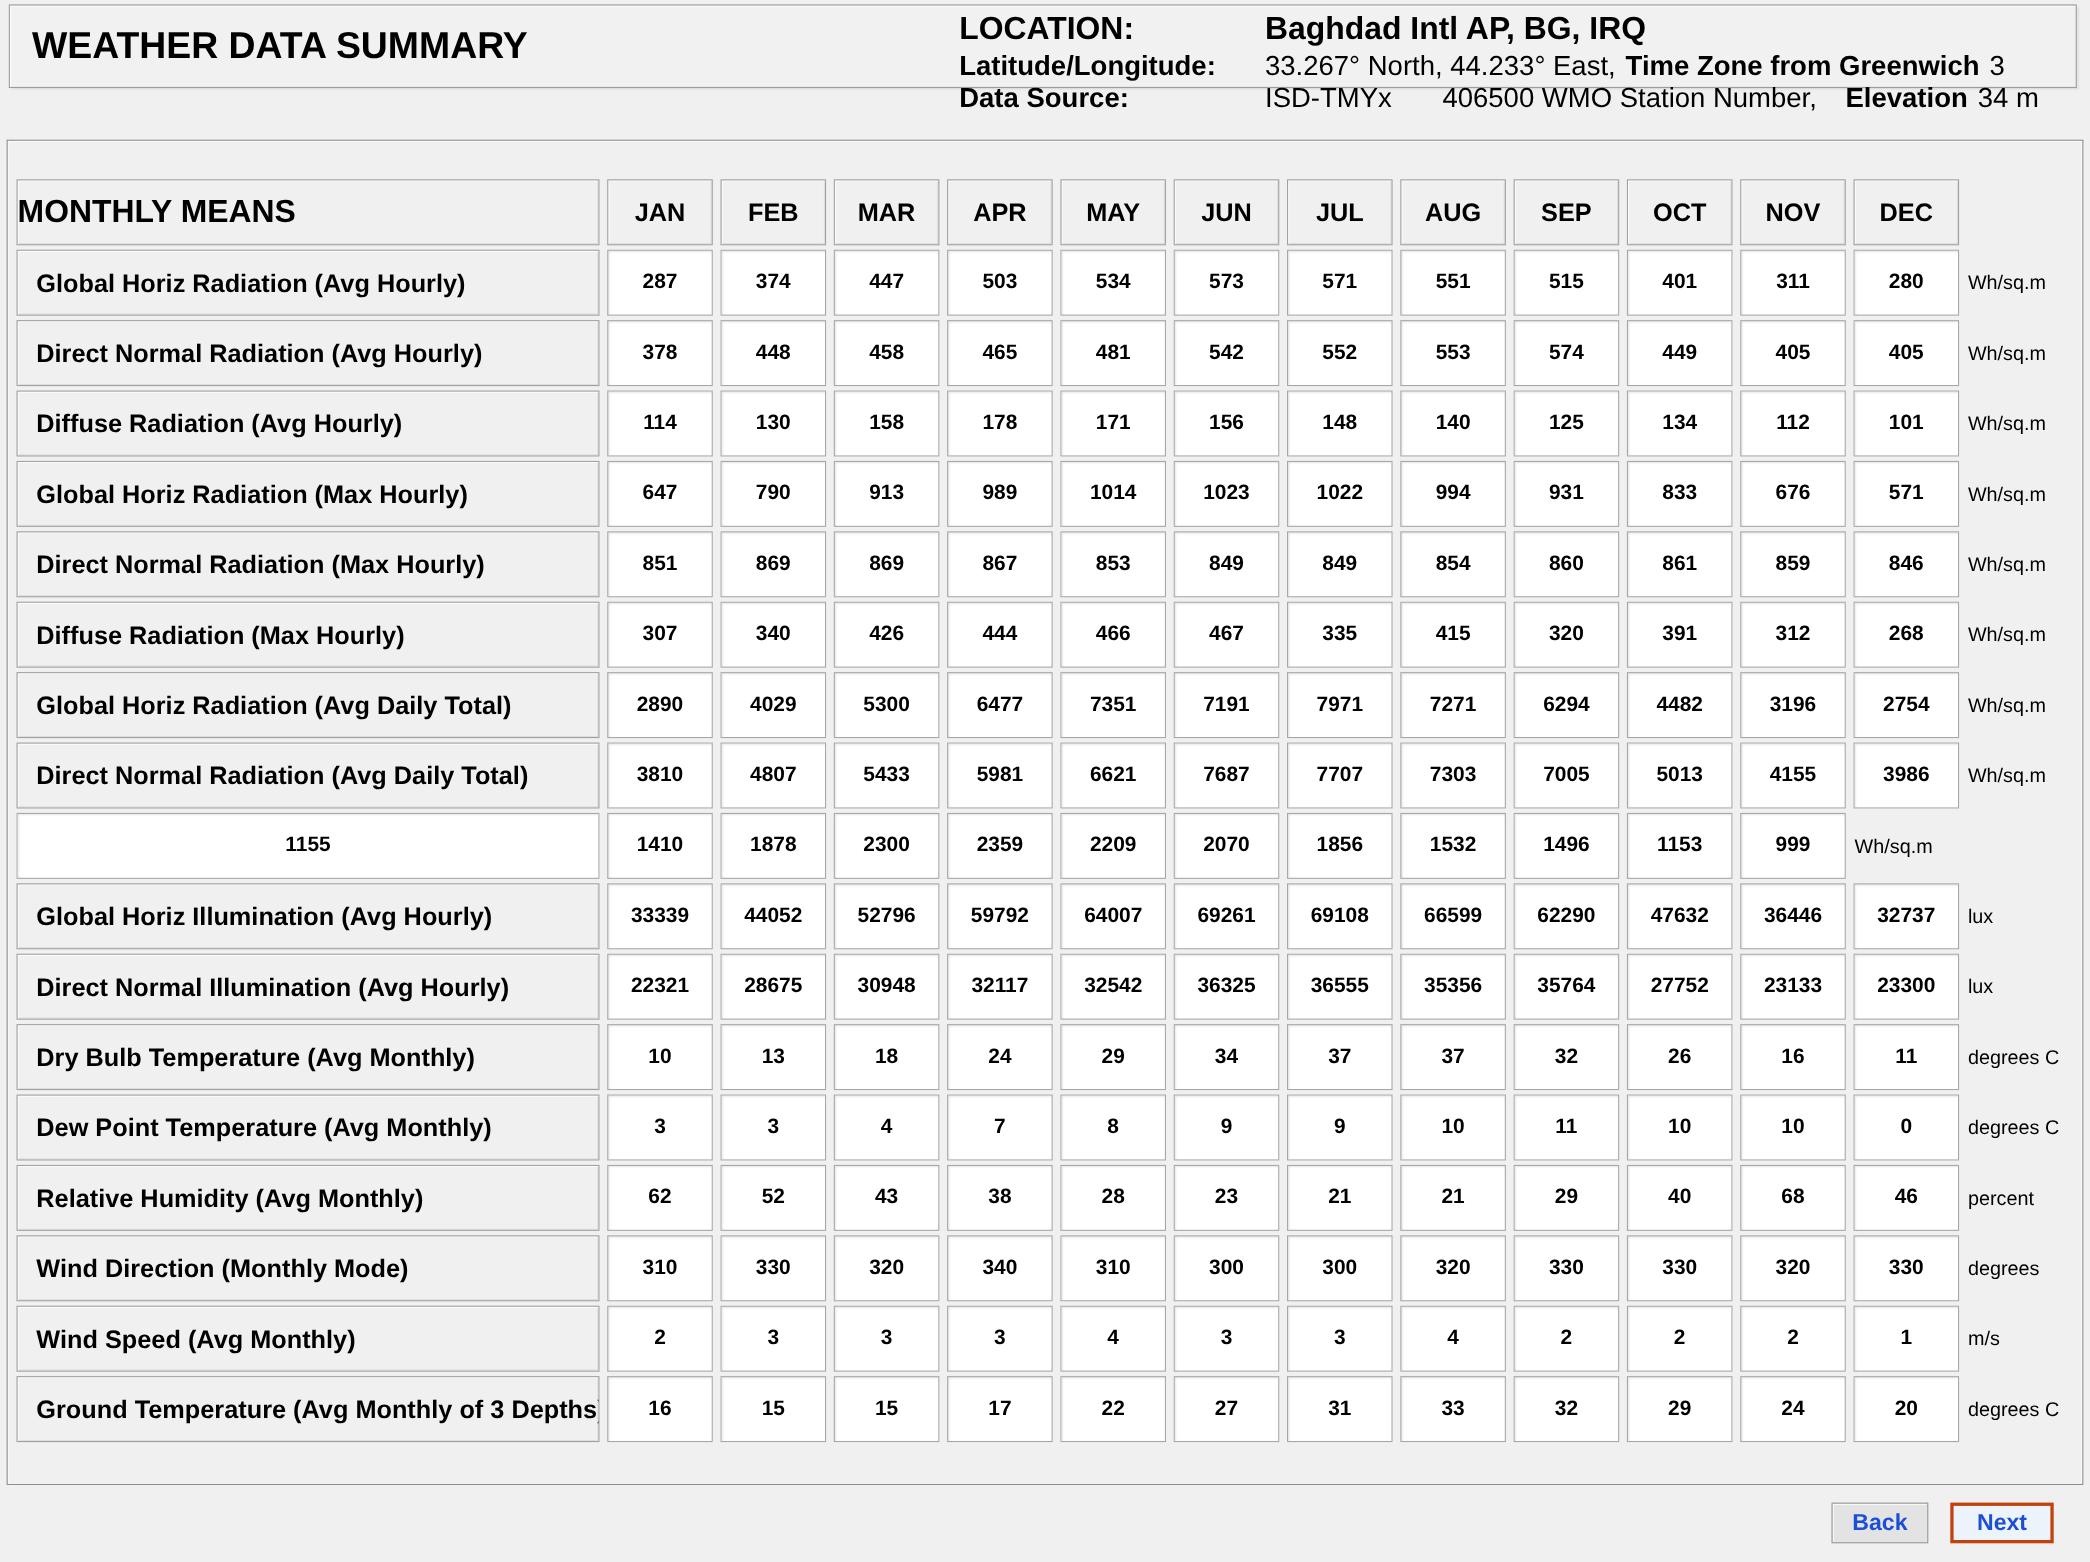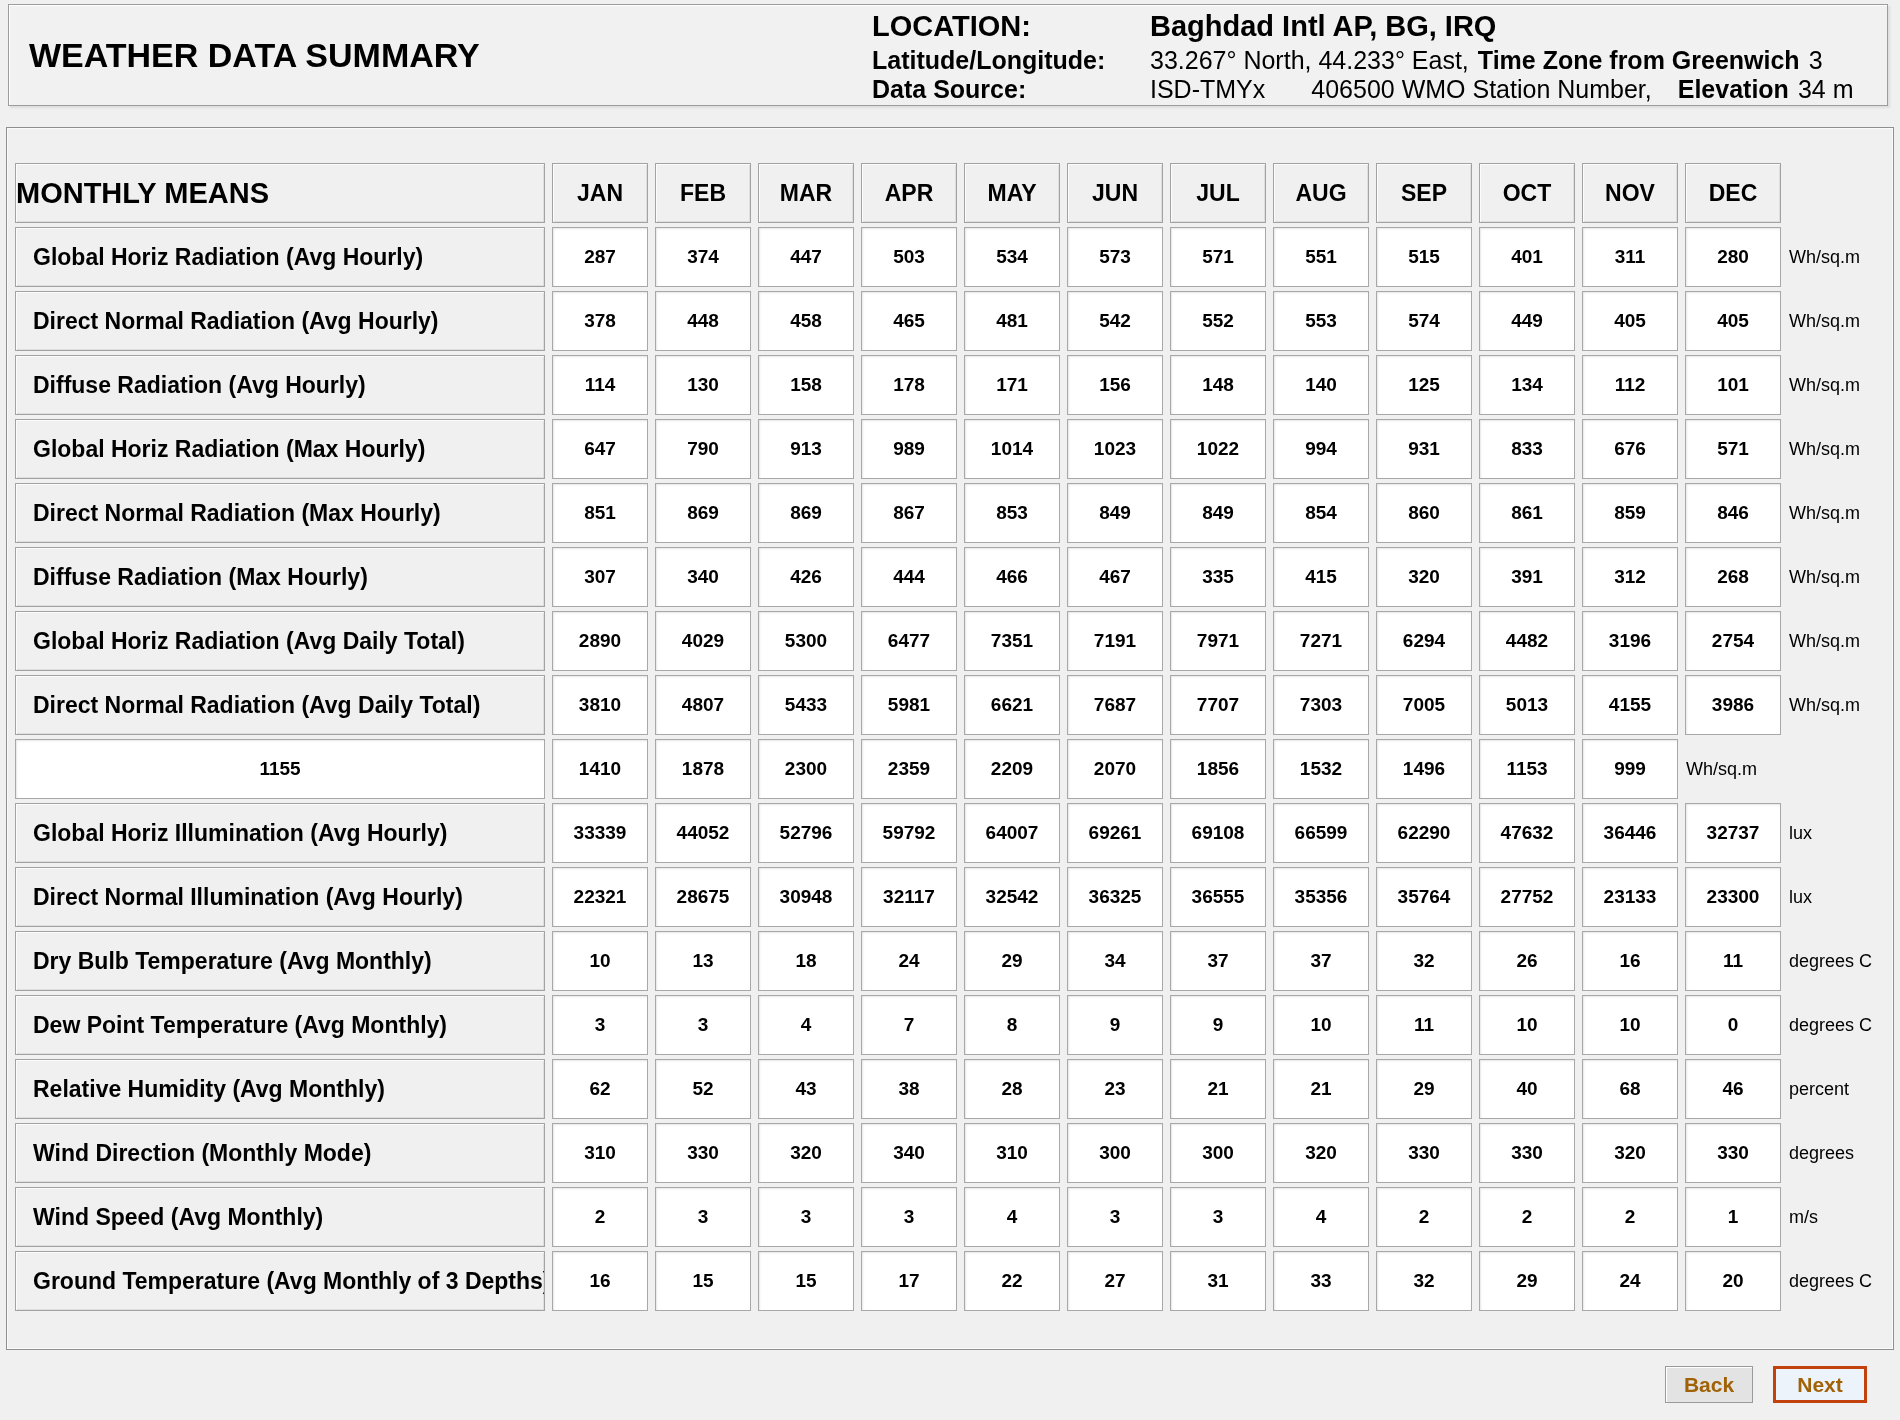--- a/index.html
+++ b/index.html
@@ -4,21 +4,21 @@
 <style>
   html, body { margin:0; padding:0; }
   body {
     width:1900px; height:1420px; position:relative; overflow:hidden;
     background:#f0f0f0; color:#000;
     font-family:"Liberation Sans", sans-serif;
   }
 
   
   .header-panel {
-    position:absolute; left:8px; top:4px; width:1880px; height:102px;
+    position:absolute; left:8px; top:4px; width:1880px; height:76px;
     background:#f1f1f1; border:1px solid #9c9c9c; box-sizing:border-box;
     box-shadow: inset 1px 1px 0 #ffffff, 2px 2px 2px rgba(0,0,0,0.08);
   }
   .app-title {
     position:absolute; left:20px; top:50%; transform:translateY(-50%);
     font-size:34px; font-weight:bold; white-space:nowrap;
   }
   .loc-block { position:absolute; left:863px; top:5px; width:1010px; }
   .loc-row { display:flex; align-items:baseline; white-space:nowrap; }
   .loc-row.r1 { height:36px; font-size:29px; }
@@ -57,21 +57,21 @@
     display:flex; align-items:center; justify-content:center;
     font-size:19px; font-weight:bold;
   }
   .unit { display:flex; align-items:center; font-size:18px; padding-left:1px; white-space:nowrap; }
   .unit-spacer { }
 
   
   .footer { position:absolute; right:33px; bottom:17px; display:flex; gap:20px; }
   .btn {
     height:37px; font-family:"Liberation Sans", sans-serif;
-    font-size:21px; font-weight:bold; color:#a16207; cursor:pointer;
+    font-size:21px; font-weight:bold; color:#1d4ed8; cursor:pointer;
     display:flex; align-items:center; justify-content:center; box-sizing:border-box;
   }
   .btn-back {
     width:88px; background:#e3e3e3; border:1px solid #9a9a9a;
     box-shadow: inset 1px 1px 0 #ffffff;
   }
   .btn-next {
     width:94px; background:#edf3fa; border:3px solid #c2410c;
   }
 </style>

